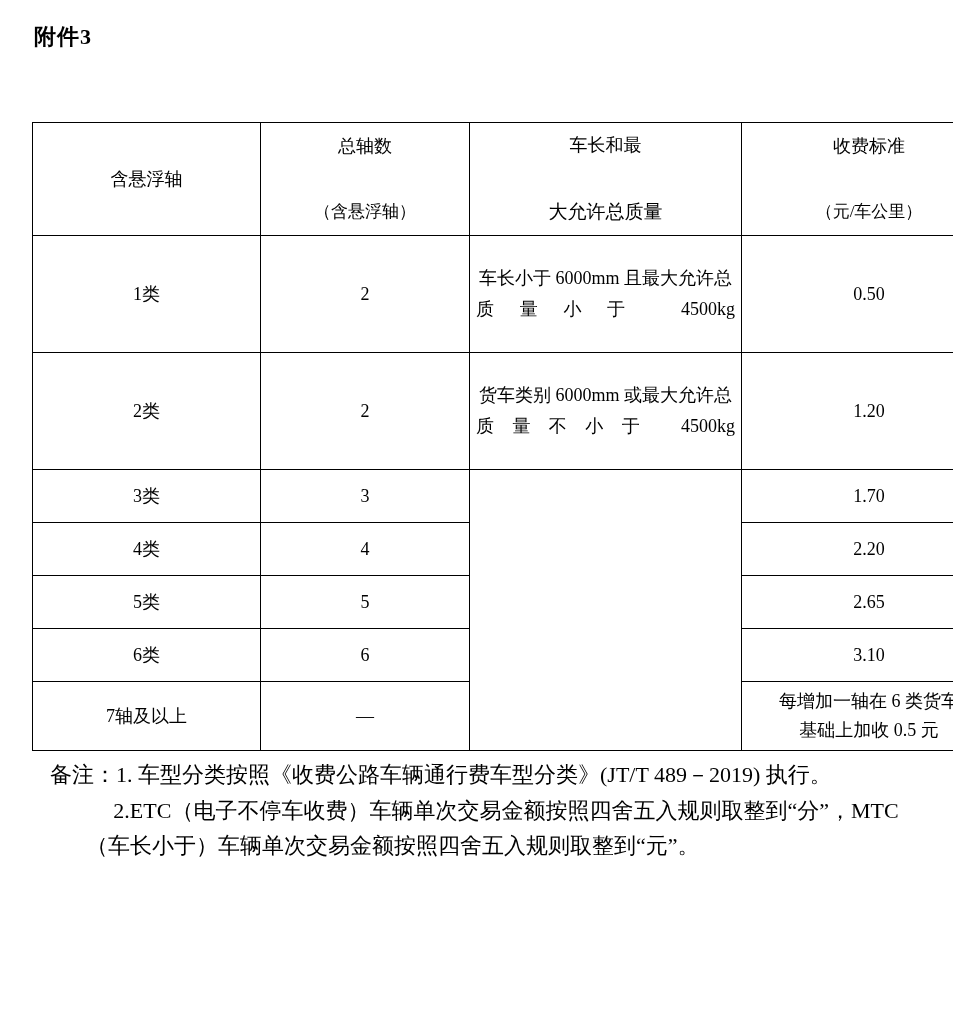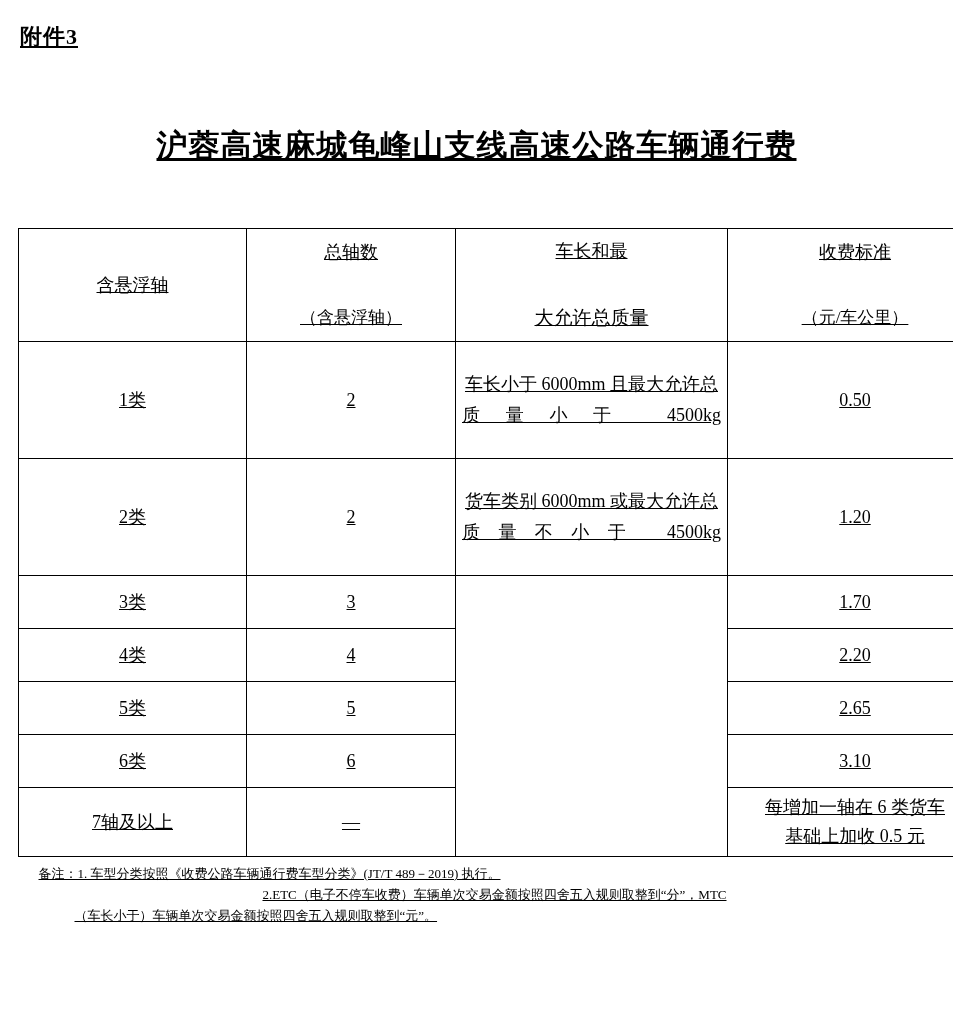--- a/index.html
+++ b/index.html
@@ -12,23 +12,22 @@
     height: 1033px;
     font-family: "Liberation Serif", "DejaVu Serif", serif;
     color: #000000;
     position: relative;
     overflow: hidden;
   }
   .page {
     width: 953px;
     height: 1033px;
     box-sizing: border-box;
-    padding: 22px 18px 0 18px;
+    padding: 22px 18px 0 32px;
     position: relative;
-    text-decoration: underline;
   }
   .attachment-line {
     font-size: 22px;
     font-weight: bold;
     letter-spacing: 1px;
     margin-left: 2px;
     margin-bottom: 0;
     font-family: "Liberation Serif", "DejaVu Serif", serif;
   }
   .attachment-line .num {
@@ -92,42 +91,41 @@
   .note-cell {
     line-height: 1.62;
     font-size: 18px;
     padding: 6px 10px;
   }
   .note-cell span { display: block; }
 
   .remarks {
     margin: 6px auto 0 auto;
     width: 912px;
-    font-size: 13px;
+    font-size: 22px;
     line-height: 1.62;
   }
   .remarks .r-line {
     display: block;
     text-indent: 0;
   }
   .remarks .indent1 { padding-left: 36px; text-align: center; }
   .remarks .indent2 { padding-left: 54px; }
   .remarks .indent0 { padding-left: 18px; }
 </style>
 </head>
 <body>
 
 <div class="page">
 
   <div class="attachment-line">
     <span>附件</span><span class="num">3</span>
   </div>
 
   <div class="doc-title">
-    <span class="line1">沪蓉高速麻城龟峰山支线高速公路车辆通行费</span>
   </div>
 
   <table class="fee-table">
     <tbody>
       <tr>
         <td class="col1 head-cell">
           <span>含悬浮轴</span>
         </td>
         <td class="col2 head-cell">
           <span>总轴数</span>

